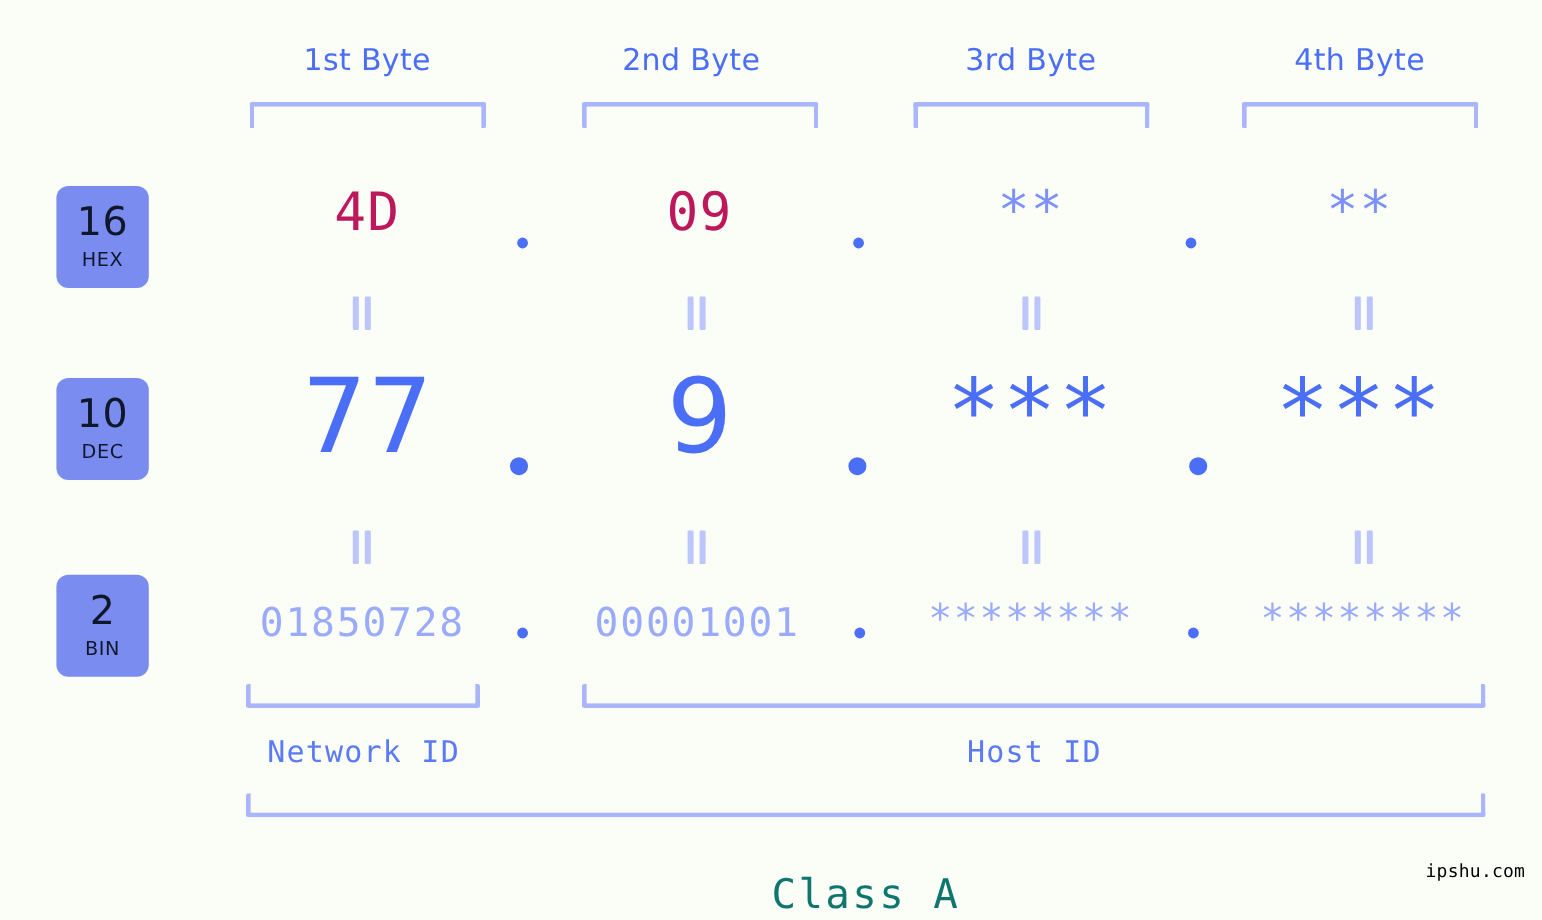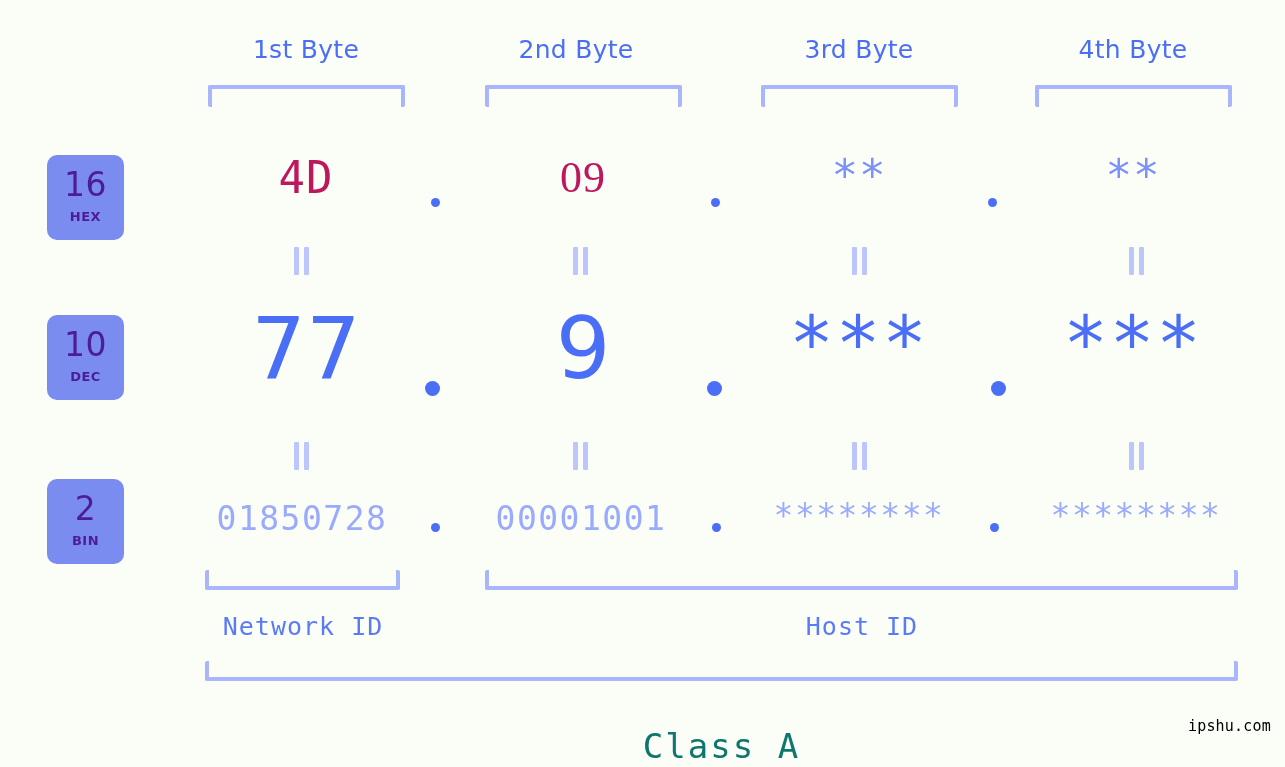--- a/index.html
+++ b/index.html
@@ -55,37 +55,37 @@
   }
 
   
   .radix-badge {
     position: absolute;
     left: 47px;
     width: 77px;
     height: 85px;
     background: #7b8cf0;
     border-radius: 10px;
-    color: #4c1d95;
+    color: #0f172a;
     display: flex;
     flex-direction: column;
     align-items: center;
     justify-content: center;
     font-family: "DejaVu Sans", sans-serif;
   }
   .radix-num {
     font-size: 33px;
     line-height: 34px;
     font-weight: 400;
     letter-spacing: 0.5px;
   }
   .radix-name {
-    font-size: 13px;
+    font-size: 16px;
     line-height: 22px;
-    font-weight: 700;
+    font-weight: 400;
     letter-spacing: 0.5px;
     margin-top: 4px;
   }
 
   
   .cell {
     position: absolute;
     width: 200px;
     text-align: center;
     white-space: pre;
@@ -200,21 +200,21 @@
     <div class="radix-num">10</div>
     <div class="radix-name">DEC</div>
   </div>
   <div class="radix-badge" style="top:479px;">
     <div class="radix-num">2</div>
     <div class="radix-name">BIN</div>
   </div>
 
   <div class="row-hex">
     <div class="cell" style="left:206px; top:152px;">4D</div>
-    <div class="cell" style="left:483px; top:152px;font-family:Liberation Serif, serif;">09</div>
+    <div class="cell" style="left:483px; top:152px;">09</div>
     <div class="cell masked" style="left:759px; top:150px;">**</div>
     <div class="cell masked" style="left:1033px;top:150px;">**</div>
 
     <div class="dot small" style="left:431px; top:198px;"></div>
     <div class="dot small" style="left:711px; top:198px;"></div>
     <div class="dot small" style="left:988px; top:198px;"></div>
   </div>
 
   <div class="eq-rot" style="left:293px; top:247px;">
       <span></span>

